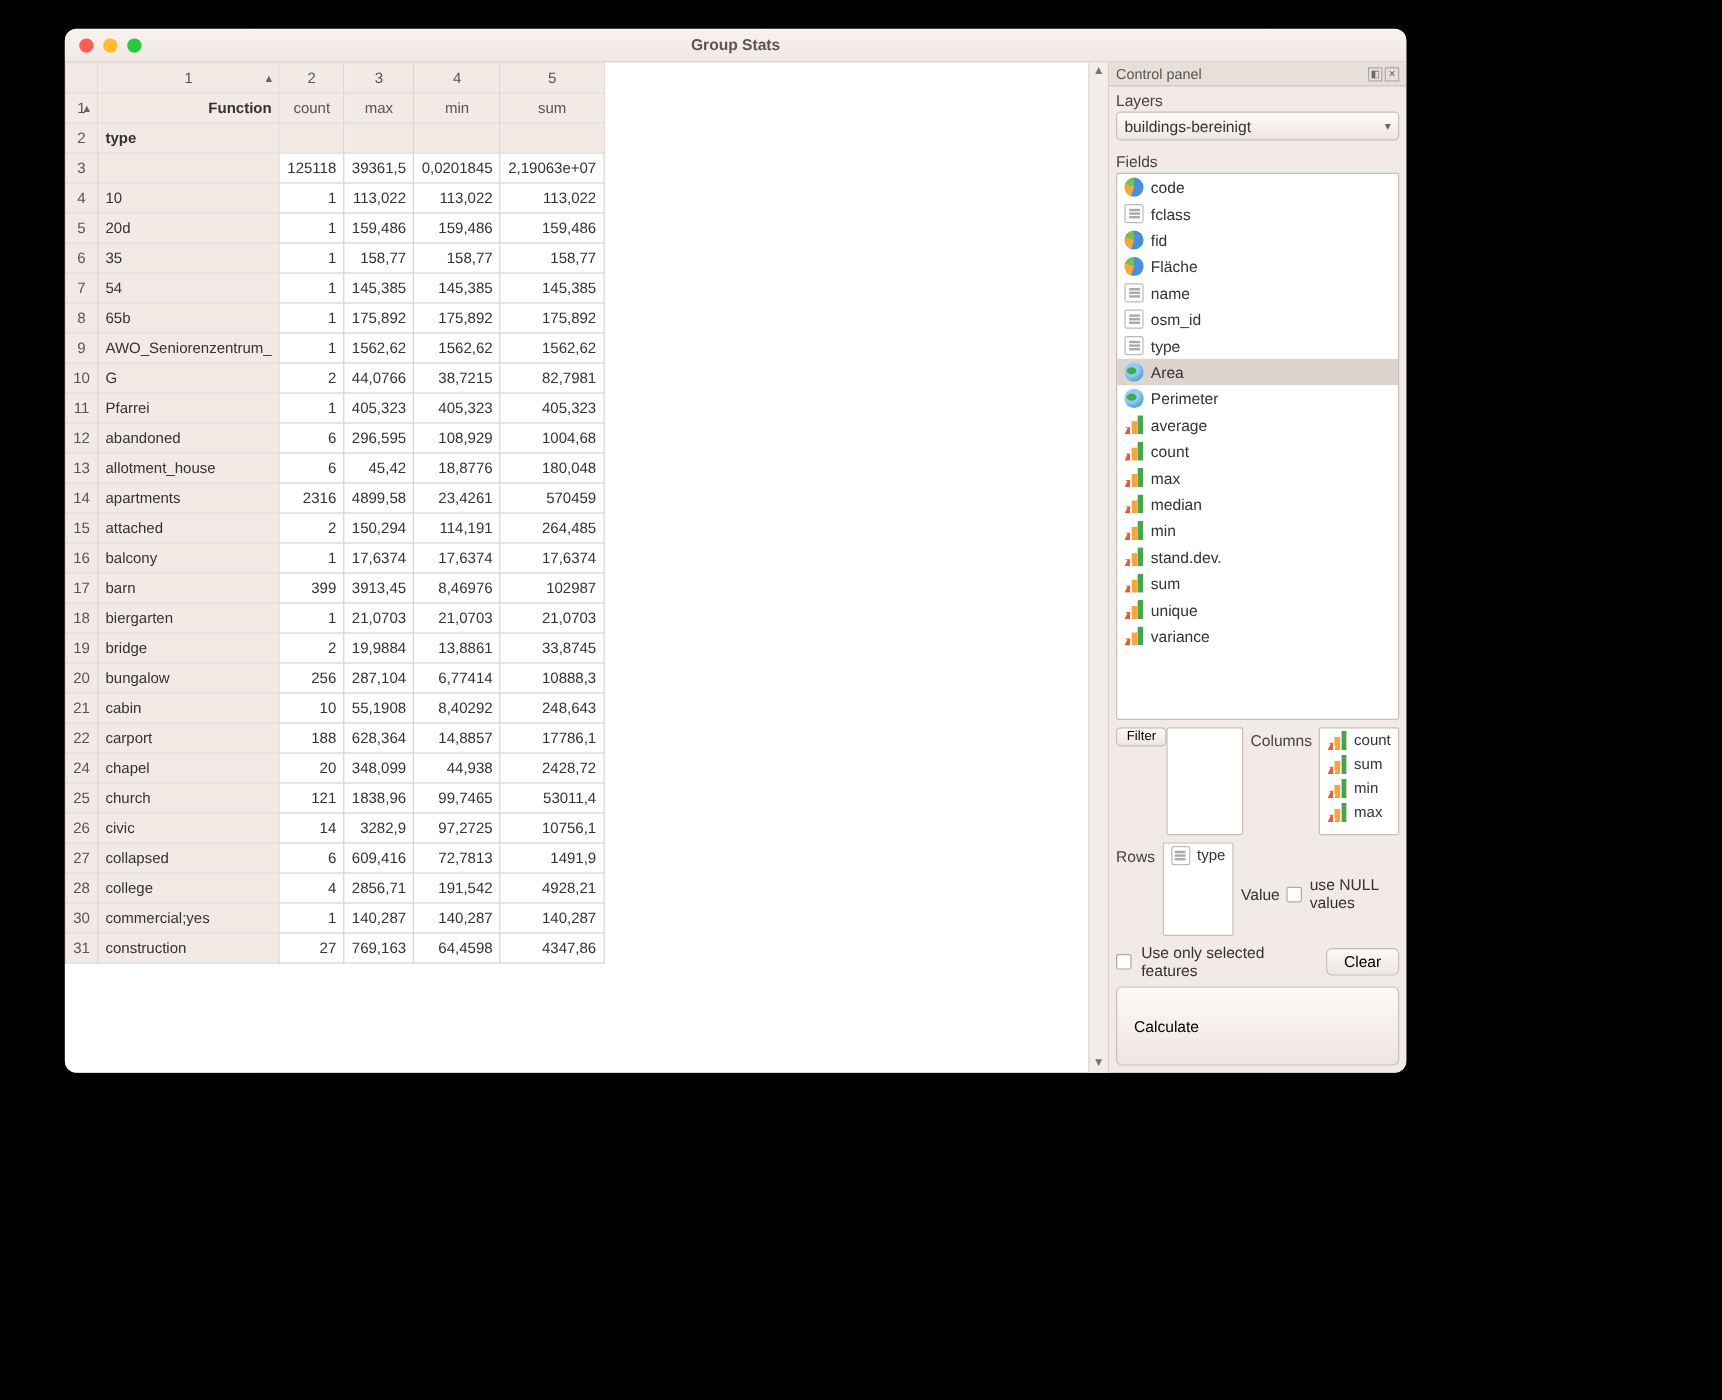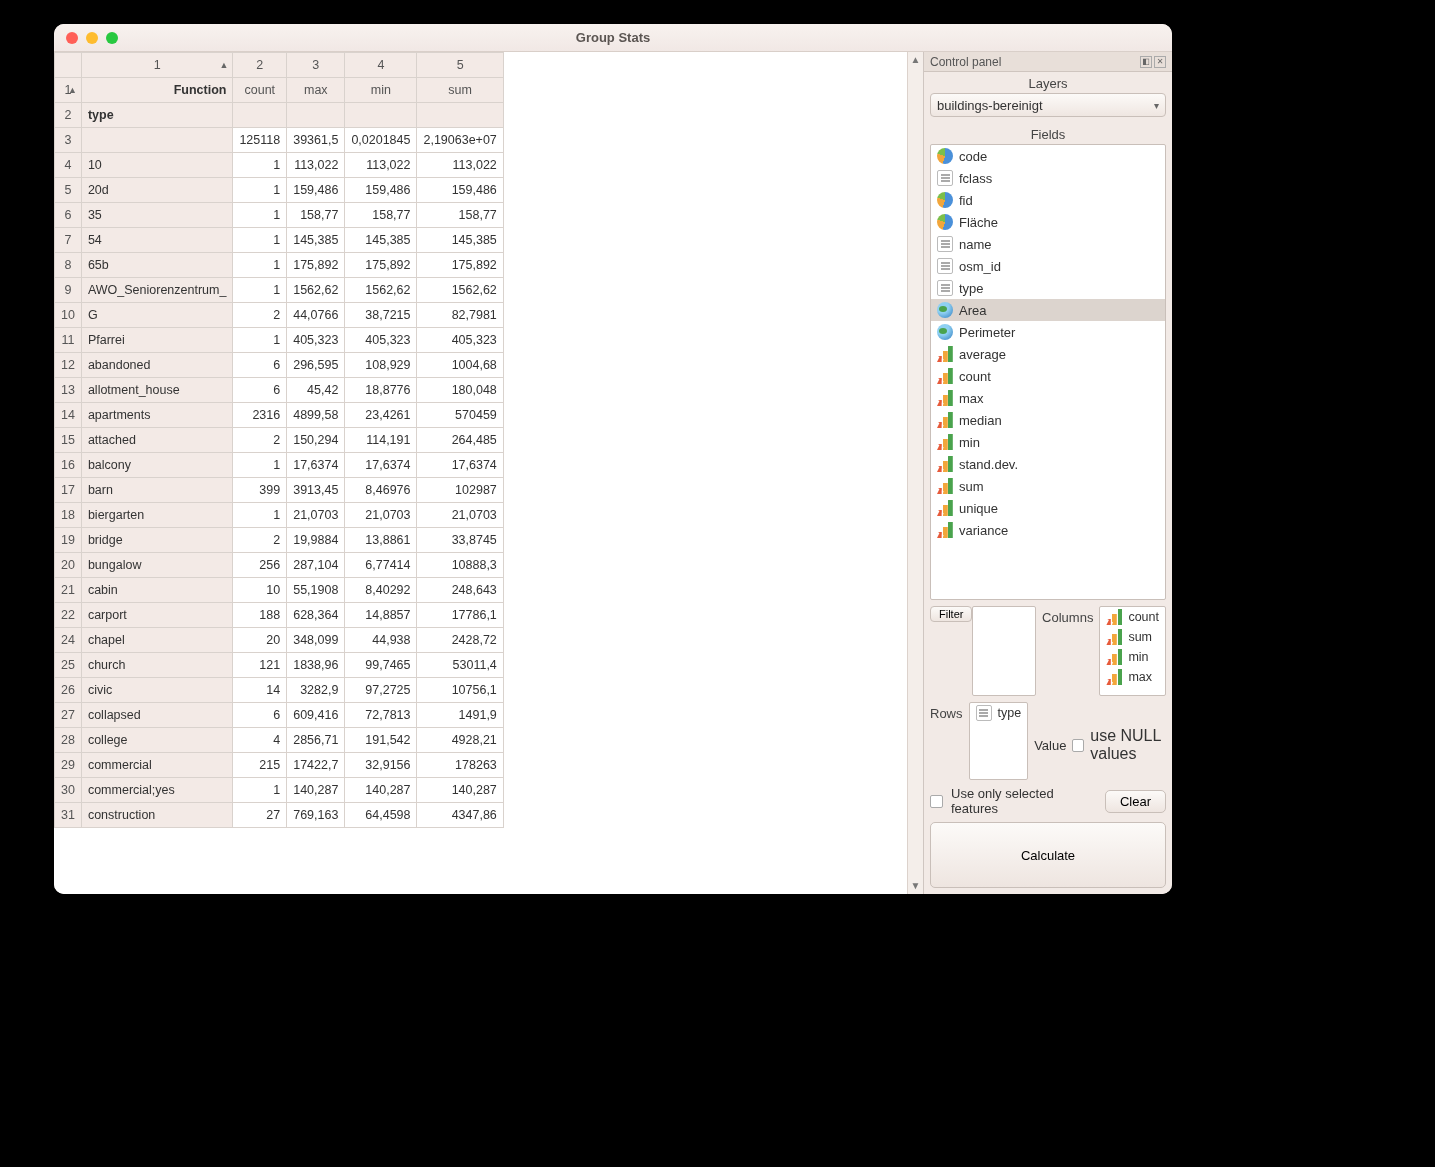--- a/index.html
+++ b/index.html
@@ -159,21 +159,20 @@
     width: 12px; height: 12px;
     border: 1px solid #aaa;
     font-size: 8px;
     line-height: 10px;
     text-align: center;
     color: #666;
   }
   .section-label {
     padding: 4px 6px 2px 6px;
     color: #444;
-    text-align: center;
   }
   .layer-select {
     margin: 0 6px 6px 6px;
     display: flex;
     align-items: center;
     height: 24px;
     background: linear-gradient(#fcfaf8,#efe6e1);
     border: 1px solid #c9bfb9;
     border-radius: 4px;
     padding: 0 6px;
@@ -283,21 +282,21 @@
   }
   .btn {
     padding: 3px 14px;
     background: linear-gradient(#fcfaf8,#eee5e0);
     border: 1px solid #c9bfb9;
     border-radius: 5px;
     font-size: 13px;
   }
   .btn.wide {
     flex: 1;
-    text-align: center;
+    text-align: left;
     margin: 0 6px 6px 6px;
   }
 </style>
 </head>
 <body>
 
 <div class="window">
   <div class="titlebar">
     <div class="traffic">
       <div class="tl red"></div>
@@ -541,28 +540,20 @@
               </tr>
               <tr>
                 <th class="rownum">28</th>
                 <td class="type-cell">college</td>
                 <td class="num">4</td>
                 <td class="num">2856,71</td>
                 <td class="num">191,542</td>
                 <td class="num">4928,21</td>
               </tr>
               <tr>
-                <th class="rownum">29</th>
-                <td class="type-cell">commercial</td>
-                <td class="num">215</td>
-                <td class="num">17422,7</td>
-                <td class="num">32,9156</td>
-                <td class="num">178263</td>
-              </tr>
-              <tr>
                 <th class="rownum">30</th>
                 <td class="type-cell">commercial;yes</td>
                 <td class="num">1</td>
                 <td class="num">140,287</td>
                 <td class="num">140,287</td>
                 <td class="num">140,287</td>
               </tr>
               <tr>
                 <th class="rownum">31</th>
                 <td class="type-cell">construction</td>
@@ -706,21 +697,21 @@
               <div class="field-item">
                 <span class="ficon text"></span>
                 <span>type</span>
               </div>
             </div>
         </div>
         <div>
           <div style="display:flex;align-items:center;gap:6px;padding:4px 0 2px 0">
             <span>Value</span>
             <span class="checkbox"></span>
-            <span style="font-size:16px">use NULL values</span>
+            <span style="font-size:13px">use NULL values</span>
           </div>
           <div class="small-box" id="value-box" style="height:78px">
               <div class="field-item">
                 <span class="ficon globe"></span>
                 <span>Area</span>
               </div>
             </div>
         </div>
       </div>
 

